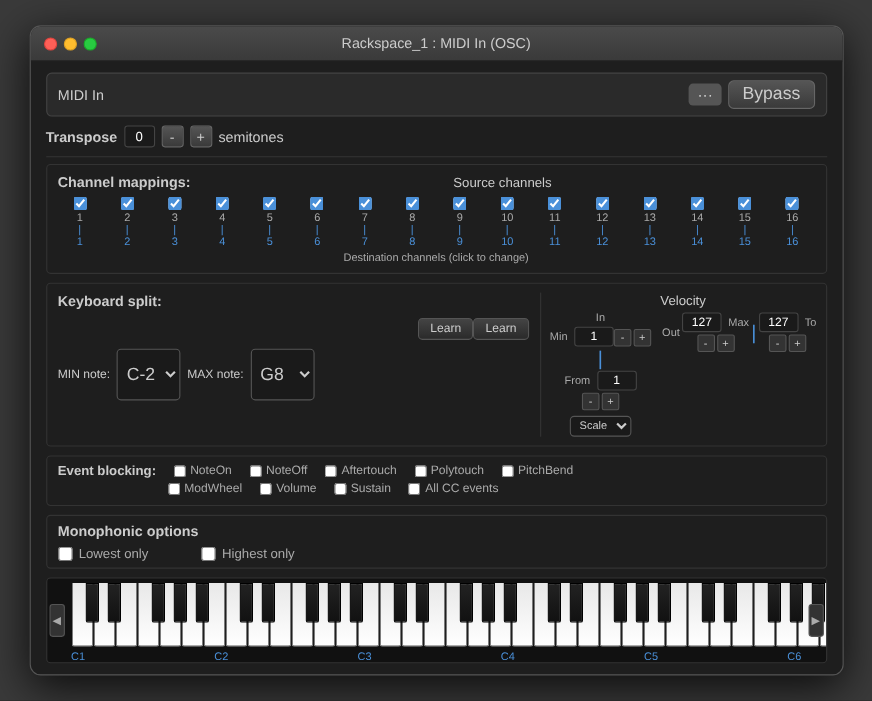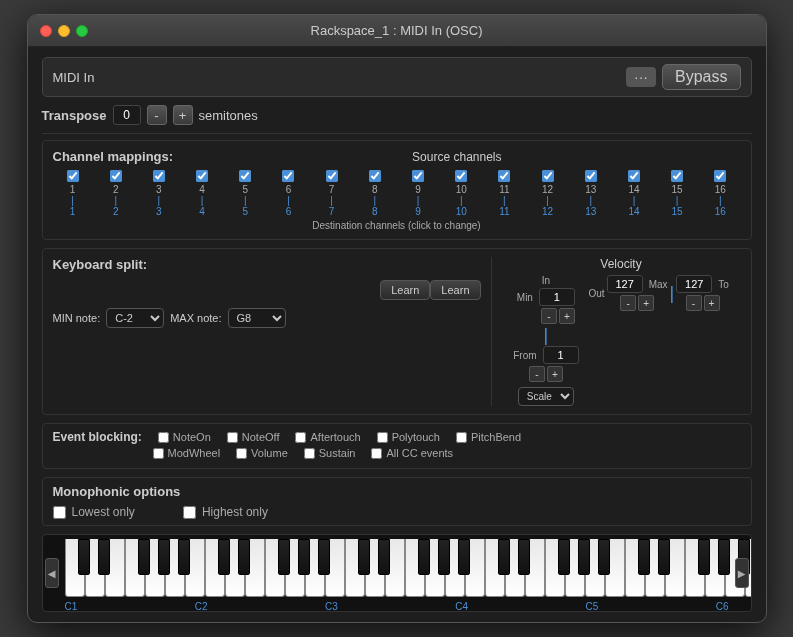--- a/index.html
+++ b/index.html
@@ -227,22 +227,22 @@
     }
     .note-label {
       color: #ccc;
       font-size: 11px;
     }
     .note-select {
       background: #1a1a1a;
       border: 1px solid #555;
       border-radius: 4px;
       color: #ccc;
-      font-size: 11px;
-      padding: 2px 4px;
+      font-size: 16px;
+      padding: 13px 4px;
       cursor: pointer;
       width: 58px;
     }
     .velocity-section {
       width: 250px;
       border-left: 1px solid #333;
       padding-left: 10px;
     }
     .vel-title {
       color: #ccc;
@@ -573,21 +573,21 @@
           </select>
         </div>
       </div>
 
       <div class="velocity-section">
         <div class="vel-title">Velocity</div>
         <div style="display:flex; gap:10px; align-items:flex-start; justify-content:center;">
 
           <div style="display:flex; flex-direction:column; align-items:center; gap:2px;">
             <span style="color:#aaa; font-size:10px;">In</span>
-            <div style="display:flex; flex-direction:column; align-items:flex-end;">
+            <div style="display:flex; flex-direction:row; align-items:flex-start;">
               <div class="vel-inner">
                 <span style="color:#aaa; font-size:10px;">Min</span>
                 <input type="text" class="vel-val" value="1" style="">
               </div>
               <div class="vel-btns" style="margin-top:2px;">
                 <button class="vel-btn">-</button>
                 <button class="vel-btn">+</button>
               </div>
             </div>
             <div style="color:#4a90d9; font-size:18px; line-height:1;">|</div>

